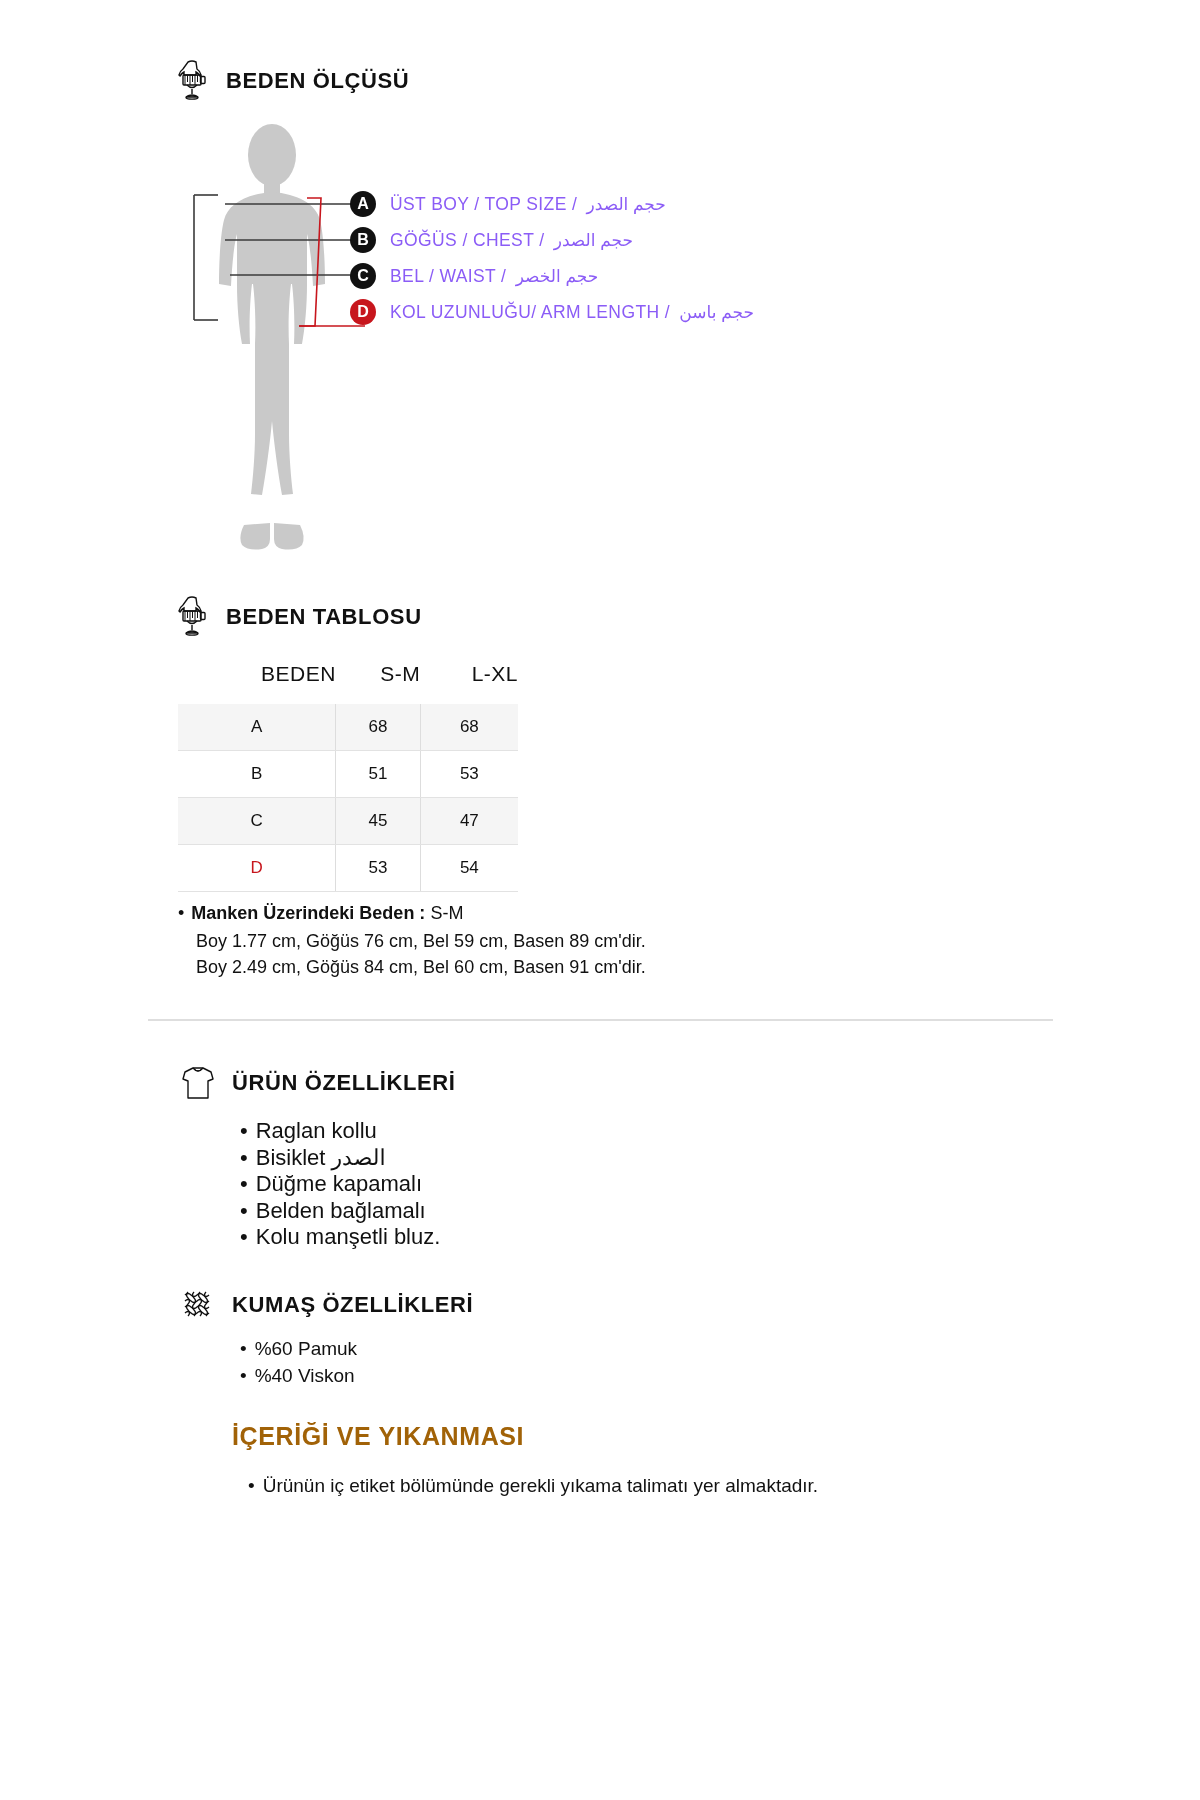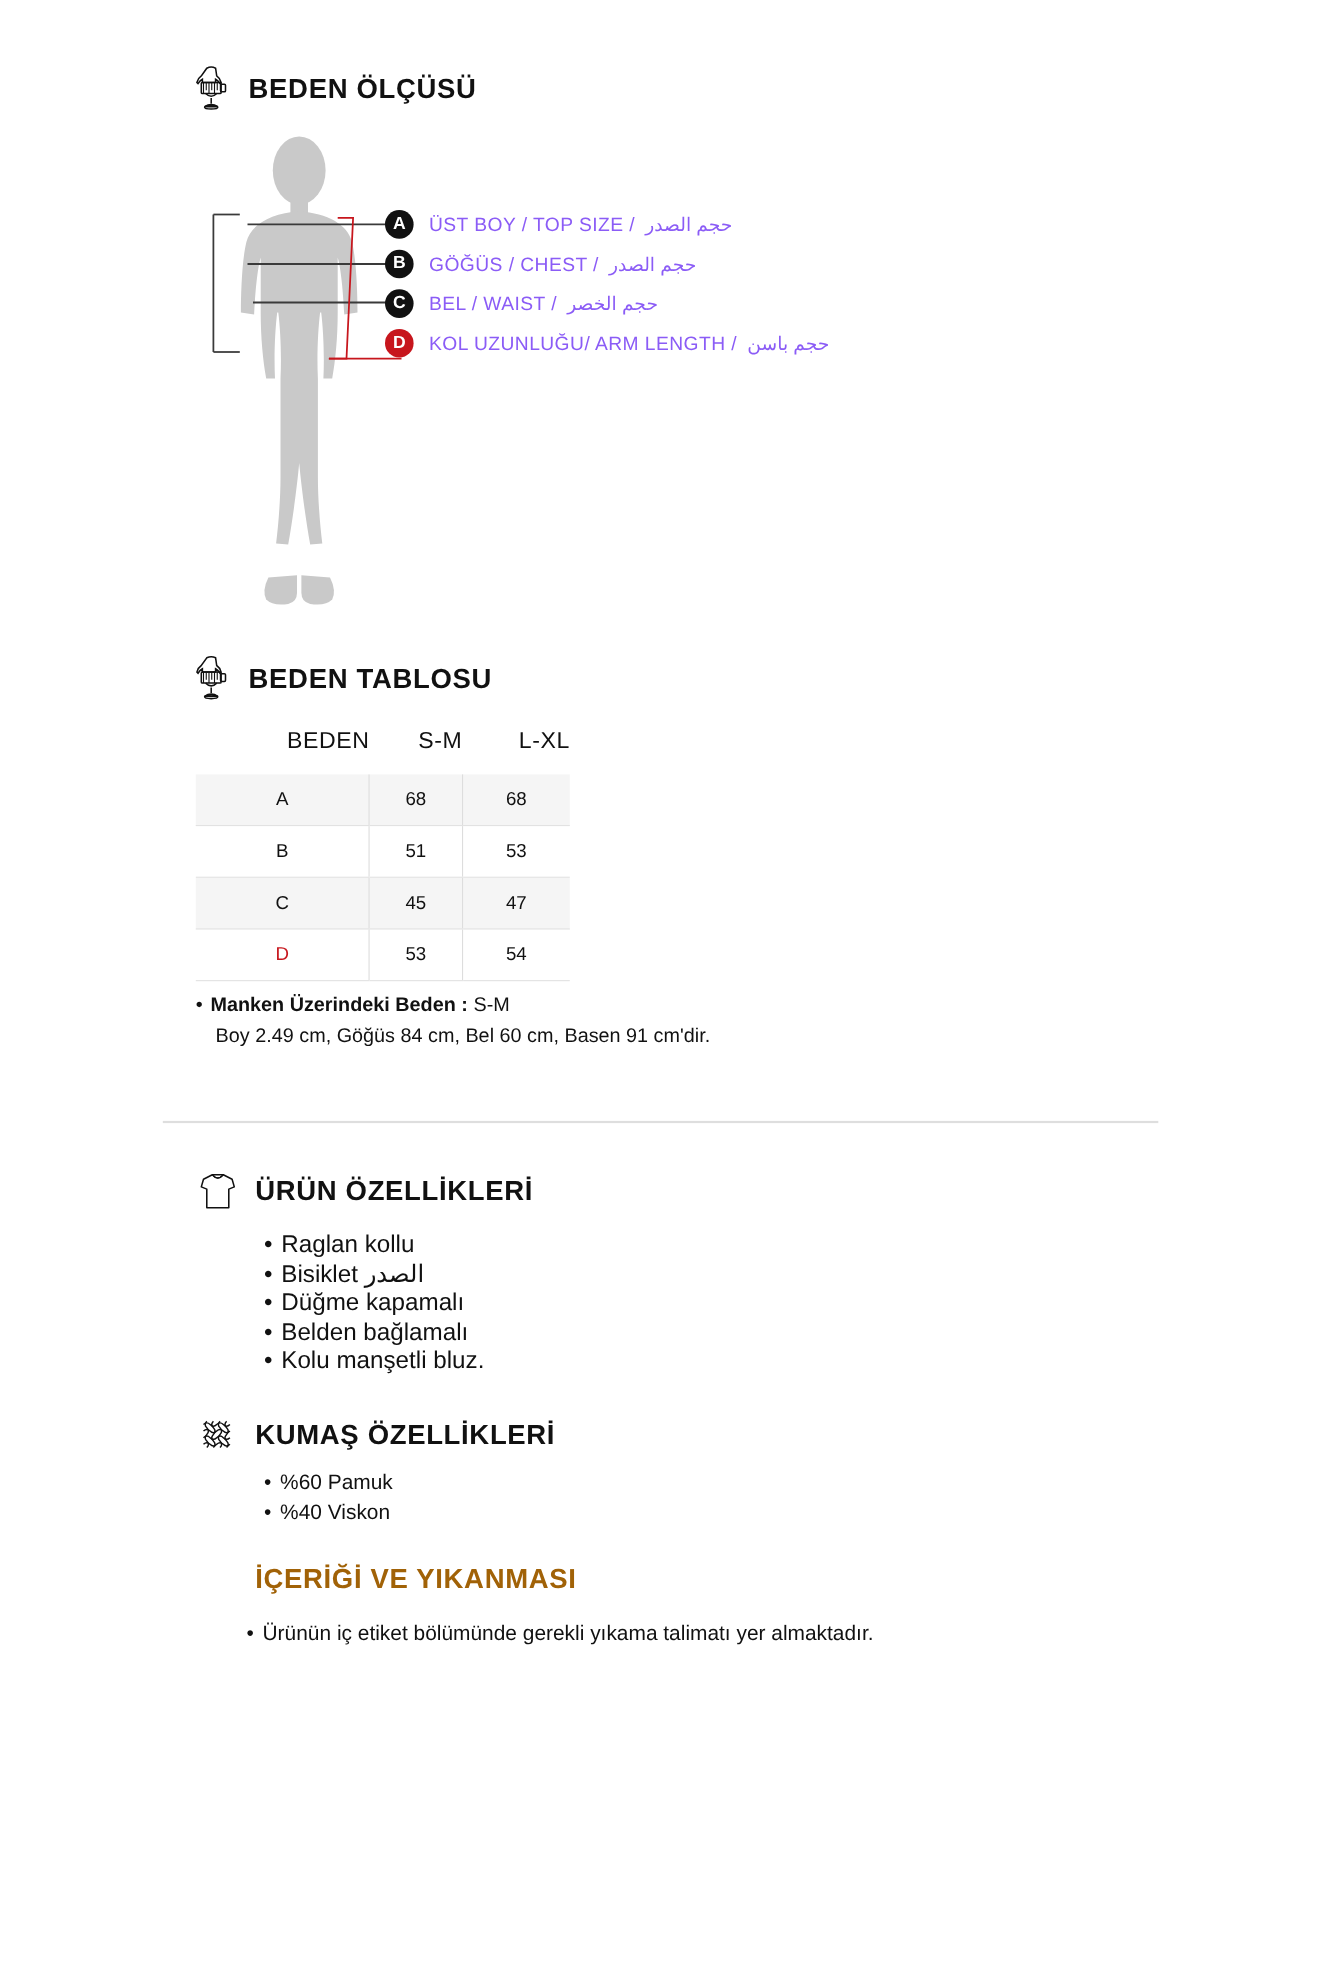--- a/index.html
+++ b/index.html
@@ -18,21 +18,21 @@
     display: flex;
     align-items: center;
     gap: 14px;
   }
   .section-head .head-icon {
     width: 40px; height: 46px;
     display: flex; align-items: center; justify-content: center;
     flex: 0 0 auto;
   }
   .section-head .head-title {
-    font-size: 25px;
+    font-size: 22px;
     font-weight: 700;
     letter-spacing: 0.6px;
     color: #111111;
     white-space: nowrap;
   }
 
   
   #beden-olcusu-head { position: absolute; left: 172px; top: 58px; }
 
   #figure-block {
@@ -167,21 +167,21 @@
     position: absolute;
     left: 232px; top: 1422px;
     font-size: 25px;
     font-weight: 700;
     letter-spacing: 0.6px;
     color: #a16207;
     white-space: nowrap;
   }
   #care-list {
     position: absolute;
-    left: 224px; top: 1472px;
+    left: 248px; top: 1472px;
     width: 640px;
     font-size: 19px;
     line-height: 27px;
     color: #111111;
     list-style: none;
   }
   #care-list li { text-indent: -16px; padding-left: 16px; }
   #care-list li .bullet { margin-right: 8px; }
 </style>
 </head>
@@ -306,20 +306,21 @@
         <td>54</td>
       </tr>
     </tbody>
   </table>
 
   <div id="model-note">
     <span class="note-head">
       <span class="bullet">•</span><span class="bold">Manken Üzerindeki Beden :</span>
       <span>S-M</span>
     </span>
+    <span class="note-line">Boy 1.77 cm, Göğüs  76 cm, Bel 59 cm, Basen 89 cm'dir.</span>
     <span class="note-line">Boy 2.49 cm, Göğüs 84 cm, Bel 60 cm, Basen 91 cm'dir.</span>
   </div>
 
   <div id="divider"></div>
 
   <div class="section-head" id="urun-head">
     <span class="head-icon">
       <svg width="34" height="36" viewBox="0 0 34 36" fill="none" stroke="#111" stroke-width="1.4" stroke-linejoin="round">
         <path d="M12 3 L4 7 L2 14 L7 16 L7 33 L27 33 L27 16 L32 14 L30 7 L22 3 z"></path>
         <path d="M12 3 q5 6 10 0"></path>

